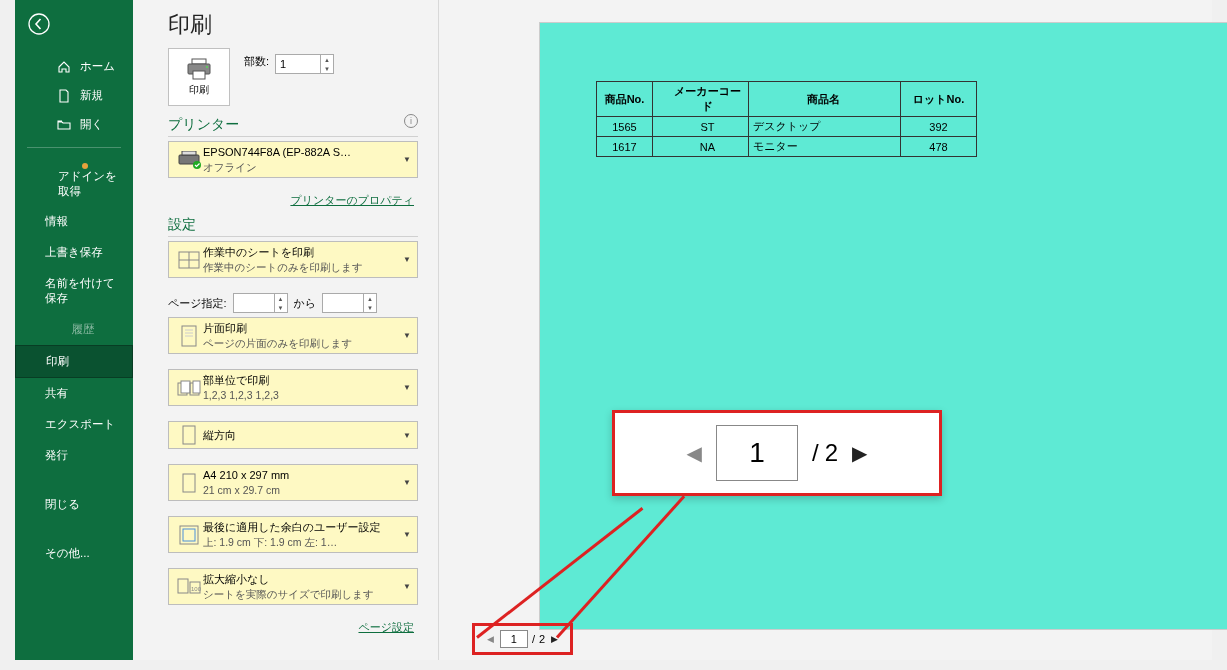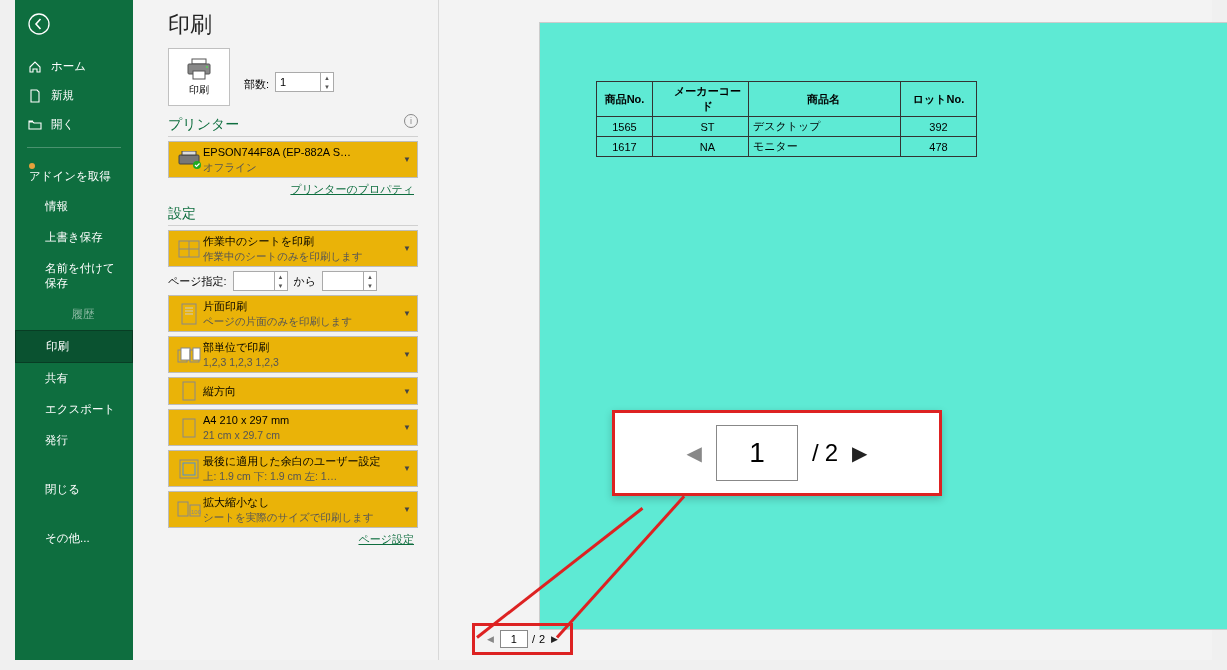--- a/index.html
+++ b/index.html
@@ -1,44 +1,44 @@
 <!DOCTYPE html>
 <html><head>
   <meta charset="utf-8">
   <style>
     * { box-sizing: border-box; margin: 0; padding: 0; font-family: "Meiryo UI", "Segoe UI", sans-serif; }
     body { width: 1227px; height: 670px; background: #f0f0f0; overflow: hidden; position: relative; }
     
     .sidebar { position: absolute; left: 15px; top: 0; width: 118px; height: 660px; background: #0e6e3f; color: #fff; }
     .back-btn { width: 36px; height: 36px; display:flex; align-items:center; justify-content:center; margin:6px 0 0 6px; cursor:pointer; }
-    .nav-item { display:flex; padding:7px 12px; font-size:11.5px; cursor:pointer; }
+    .nav-item { display:flex; align-items:center; padding:7px 12px; font-size:11.5px; cursor:pointer;margin-left:29px; }
     .nav-item .nav-icon { width:16px; margin-right:8px; display:flex; align-items:center; justify-content:center; }
     .nav-sep { border-top:1px solid rgba(255,255,255,0.25); margin:8px 12px; }
     .nav-bullet { width:6px; height:6px; background:#e6a23c; border-radius:50%; margin-right:10px; }
     .nav-sub { display:flex; align-items:center; padding:8px 12px 8px 30px; font-size:11.5px; cursor:pointer; }
     .nav-sub.disabled { color: rgba(255,255,255,0.5); justify-content: center; }
     .nav-sub.active { background:#0a5230; border:1px solid #083d24; }
     
     .main { position:absolute; left:133px; top:0; right:15px; height:660px; background:#f3f3f3; display:flex; }
     .settings-col { width:305px; padding:10px 20px 0 35px; overflow:hidden; }
     .page-title { font-size:22px; font-weight:300; color:#222; margin-bottom:8px; }
     
     .print-row { display:flex; align-items:flex-start; gap:14px; margin-bottom:10px; }
     .print-tile { width:62px; height:58px; border:1px solid #c0c0c0; background:#fff; display:flex; flex-direction:column; align-items:center; justify-content:center; cursor:pointer; }
     .print-tile-label { font-size:10px; margin-top:3px; }
-    .copies-row { display:flex; align-items:flex-end; gap:6px; font-size:11px; margin-top:24px; }
+    .copies-row { display:flex; align-items:flex-start; gap:6px; font-size:11px; margin-top:6px; }
     .spinner { display:flex; align-items:center; border:1px solid #aaa; background:#fff; height:20px; }
     .spinner input { border:none; width:44px; height:18px; font-size:11px; padding:0 4px; outline:none; }
     .spinner-btns { display:flex; flex-direction:column; border-left:1px solid #aaa; }
     .spinner-btns div { width:12px; height:9px; font-size:6px; display:flex; align-items:center; justify-content:center; cursor:pointer; color:#555; }
     
     .section-title { font-size:14px; color:#0e6e3f; font-weight:400; margin:8px 0 4px 0; border-bottom:1px solid #d0d0d0; padding-bottom:2px; position:relative; }
     .info-icon { position:absolute; right:0; top:-2px; width:14px; height:14px; border:1px solid #888; border-radius:50%; font-size:9px; color:#888; display:flex; align-items:center; justify-content:center; }
     
-    .dropdown { border:1px solid #bdbdbd; background:#eab308; display:flex; align-items:center; padding:3px 6px; margin-bottom:4px; cursor:pointer; min-height:36px; position:relative; }
+    .dropdown { border:1px solid #bdbdbd; background:#fef9c3; display:flex; align-items:center; padding:3px 6px; margin-bottom:15px; cursor:pointer; min-height:36px; position:relative; }
     .dropdown-icon { width:28px; display:flex; align-items:center; justify-content:center; flex-shrink:0; }
     .dropdown-text { flex:1; font-size:11px; line-height:1.35; overflow:hidden; }
     .dropdown-text .line1 { white-space:nowrap; overflow:hidden; text-overflow:ellipsis; }
     .dropdown-text .line2 { color:#555; font-size:10.5px; white-space:nowrap; overflow:hidden; text-overflow:ellipsis; }
     .dropdown-caret { font-size:8px; color:#444; margin-left:4px; }
     .dropdown.single { min-height:28px; }
     
     .link-right { text-align:right; font-size:11px; margin:2px 4px 6px 0; }
     .link-right a { color:#0e6e3f; text-decoration:underline; cursor:pointer; }
     

